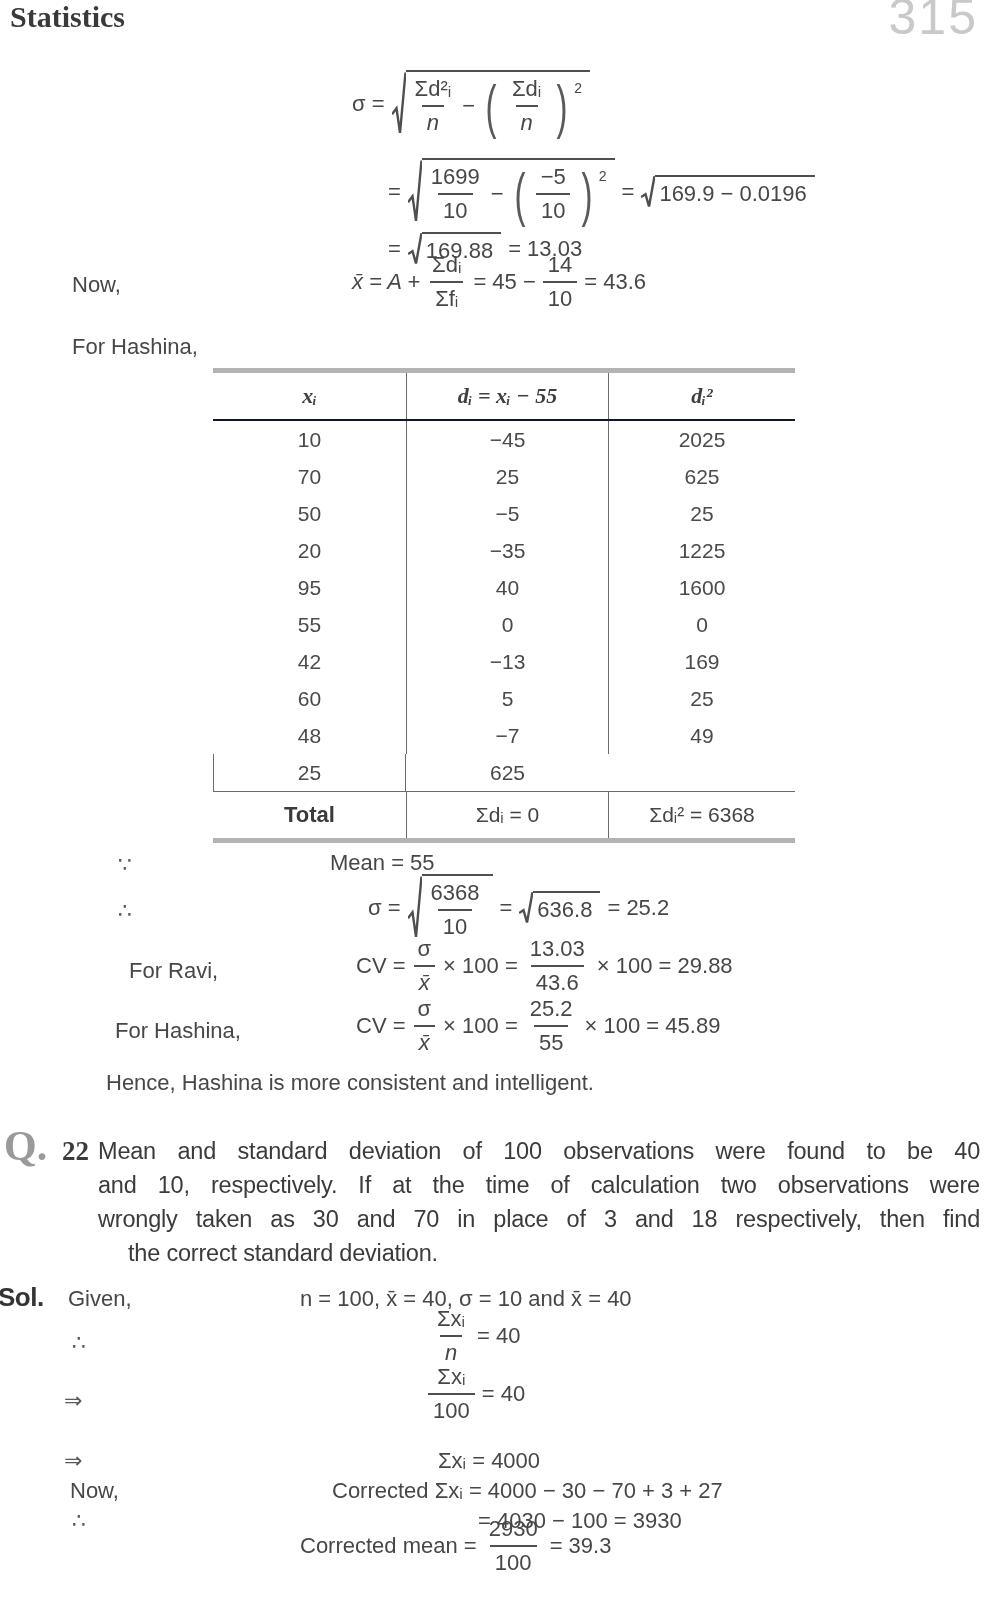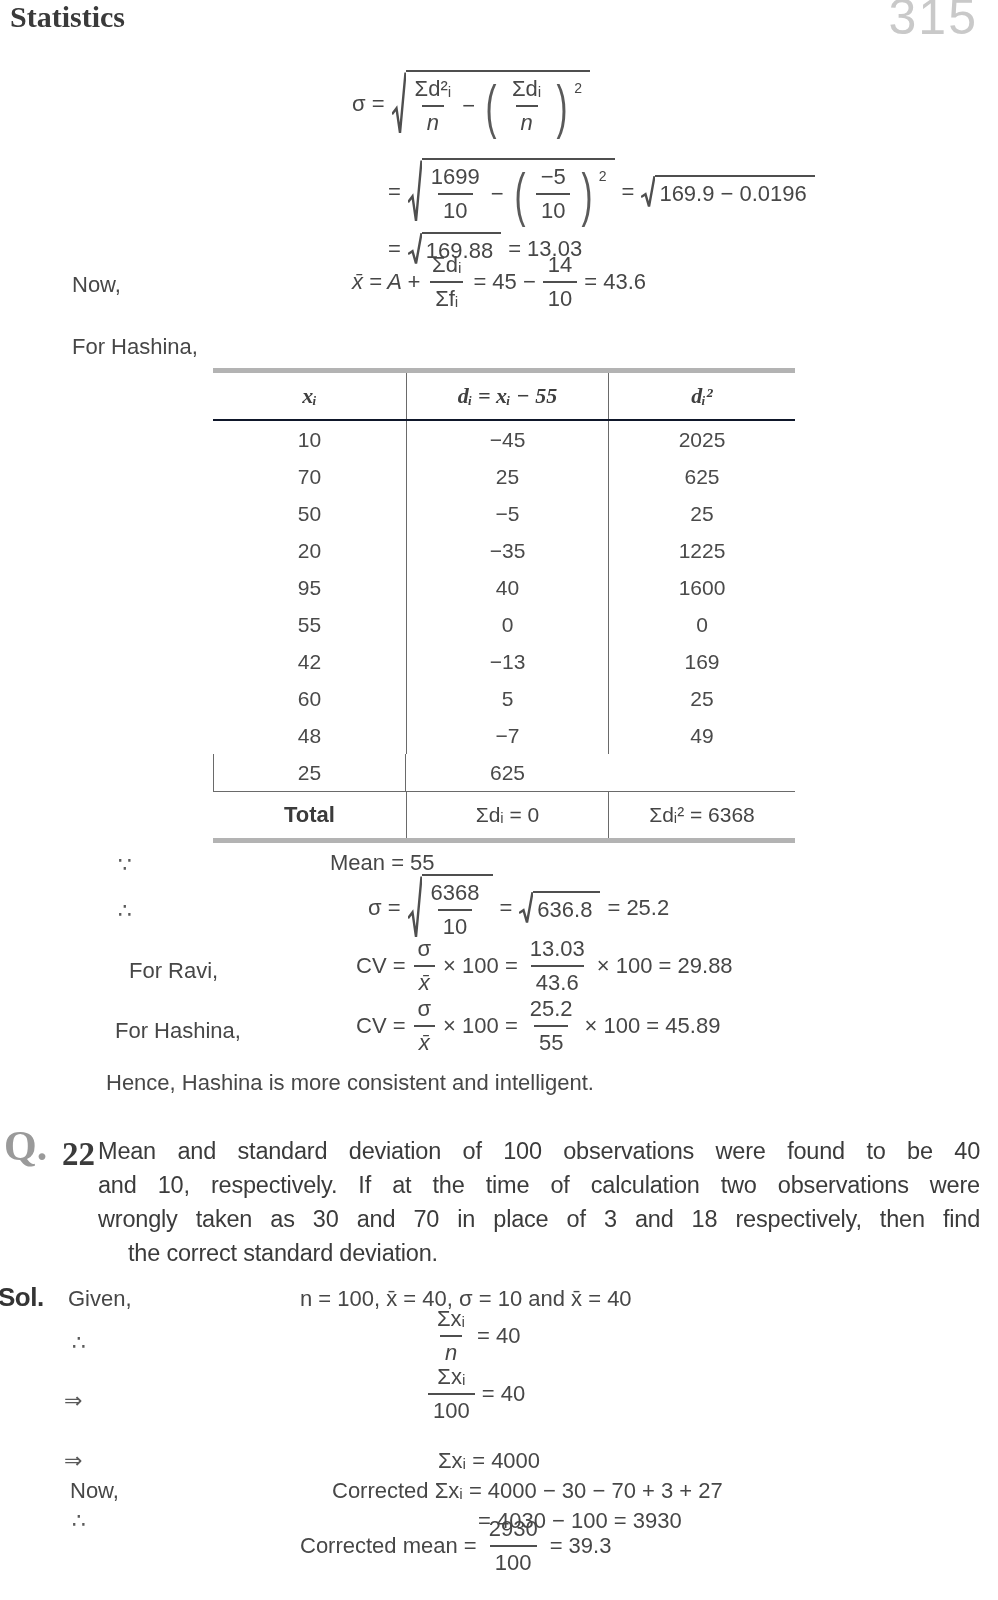--- a/index.html
+++ b/index.html
@@ -38,21 +38,21 @@
   .thead{height:46px;border-bottom:2px solid #0f172a;
          font-family:"Liberation Serif","DejaVu Serif",serif;font-style:italic;font-weight:700;font-size:22px;color:#3f3f3f;}
   .tdata{height:37px;font-size:21px;color:#4a4a4a;}
   .ttotal{height:46px;border-top:1px solid #6a6a6a;font-size:21px;color:#454545;}
   .ttotal .tlab{font-weight:700;font-size:22px;color:#3b3b3b;}
 
   
   .q-mark{position:absolute;left:4px;top:1122px;font-family:"Liberation Serif","DejaVu Serif",serif;
           font-weight:700;font-size:42px;color:#9a9a9a;}
   .q-num{position:absolute;left:62px;top:1136px;font-family:"Liberation Serif","DejaVu Serif",serif;
-         font-weight:700;font-size:33px;color:#3b3b3b;}
+         font-weight:700;font-size:27px;color:#3b3b3b;}
   .q-text{position:absolute;left:98px;top:1134px;width:882px;font-size:23.5px;line-height:34px;
           color:#3b3b3b;letter-spacing:-0.2px;}
   .jline{text-align:justify;text-align-last:justify;}
   .lastline{text-align:left;margin-left:30px;}
 
   .sol-lab{position:absolute;left:-2px;top:1282px;font-weight:700;font-size:26px;color:#343434;letter-spacing:-0.5px;}
 </style>
 </head>
 <body>
 

